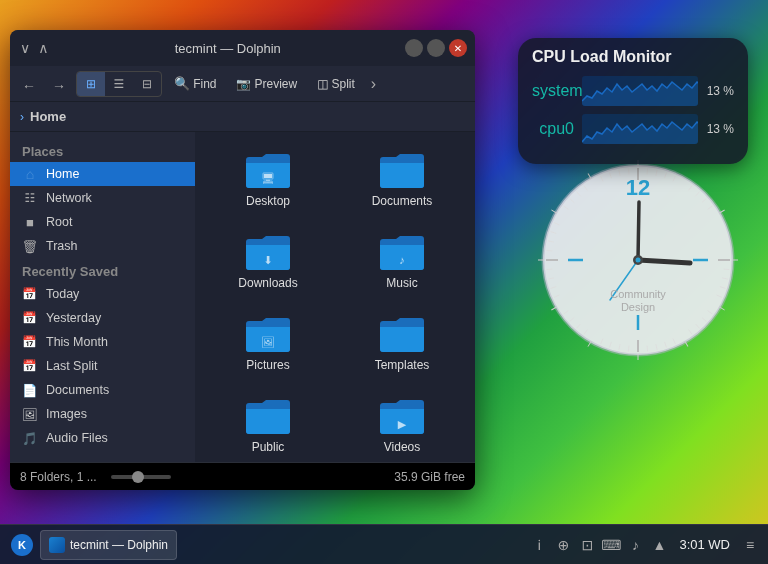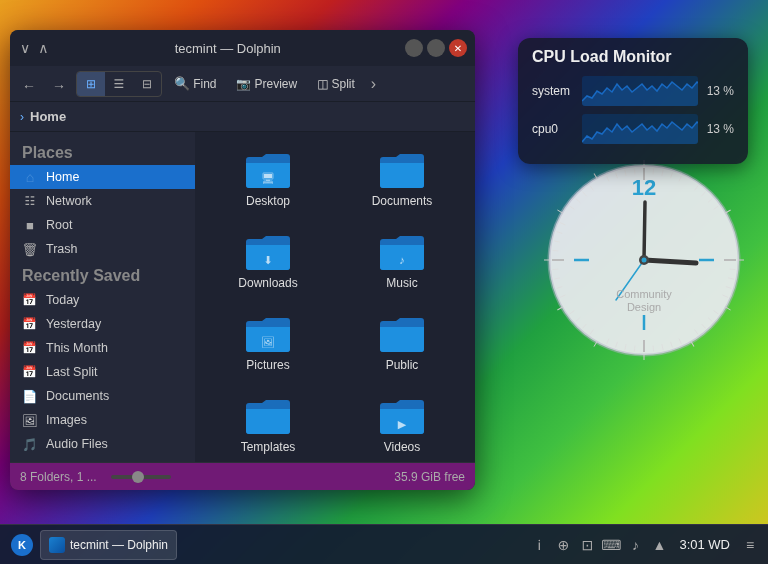--- a/index.html
+++ b/index.html
@@ -254,21 +254,21 @@
       overflow-y: auto;
       padding: 6px 0;
       position: relative;
     }
     #dolphin-sidebar::-webkit-scrollbar { width: 6px; }
     #dolphin-sidebar::-webkit-scrollbar-track { background: #1e2230; }
     #dolphin-sidebar::-webkit-scrollbar-thumb { background: #555; border-radius: 3px; }
 
     .sidebar-section-title {
       color: #888;
-      font-size: 16px;
+      font-size: 13px;
       padding: 6px 12px 3px;
       font-weight: 600;
       text-transform: none;
     }
     .sidebar-item {
       display: flex;
       align-items: center;
       gap: 8px;
       padding: 4px 12px;
       cursor: pointer;
@@ -349,21 +349,21 @@
       font-size: 12px;
     }
     .location-part {
       color: #ccc;
       font-size: 13px;
       font-weight: 600;
     }
 
     
     #dolphin-statusbar {
-      background: #701a75;
+      background: #000000;
       height: 28px;
       display: flex;
       align-items: center;
       padding: 0 10px;
       gap: 8px;
       flex-shrink: 0;
       border-top: 1px solid #2a2e38;
       font-size: 12px;
       color: #aaa;
     }
@@ -395,42 +395,43 @@
       font-size: 12px;
     }
 
     
     #cpu-monitor {
       position: absolute;
       top: 38px;
       right: 20px;
       width: 230px;
       background: rgba(20,25,40,0.88);
-      border-radius: 12px;
+      border-radius: 18px;
       padding: 10px 14px 12px;
       z-index: 60;
       box-shadow: 0 4px 20px rgba(0,0,0,0.5);
     }
     #cpu-title {
       color: #eee;
       font-size: 16px;
       font-weight: 600;
       margin-bottom: 10px;
     }
     .cpu-row {
       display: flex;
       align-items: center;
       gap: 8px;
       margin-bottom: 8px;
     }
     .cpu-label {
-      color: #e5e5e5;
-      font-size: 12px;
+      color: #14b8a6;
+      font-size: 16px;
       width: 42px;
       flex-shrink: 0;
+      text-align: right;
     }
     .cpu-graph {
       flex: 1;
       height: 30px;
       background: rgba(0,80,160,0.3);
       border-radius: 3px;
       overflow: hidden;
       position: relative;
     }
     .cpu-percent {
@@ -438,21 +439,21 @@
       font-size: 12px;
       width: 28px;
       text-align: right;
       flex-shrink: 0;
     }
 
     
     #clock-widget {
       position: absolute;
       top: 160px;
-      right: 4px;
+      right: 10px;
       width: 220px;
       height: 220px;
       z-index: 55;
     }
 
     
     #clock-svg {
       width: 200px;
       height: 200px;
     }
@@ -600,29 +601,29 @@
       <text x="24" y="32" text-anchor="middle" fill="rgba(255,255,255,0.7)" font-size="11">🖼</text>
     </svg></div>
           <span>Pictures</span>
         </div>
         <div class="file-item">
           <div class="folder-icon"><svg viewBox="0 0 48 40" width="48" height="40">
       <path d="M2,10 Q2,7 5,7 L18,7 L22,4 L43,4 Q46,4 46,7 L46,35 Q46,38 43,38 L5,38 Q2,38 2,35 Z" fill="#1a7ad4" opacity="0.85"></path>
       <path d="M2,13 L46,13 L46,35 Q46,38 43,38 L5,38 Q2,38 2,35 Z" fill="#1e90e0"></path>
 
     </svg></div>
-          <span>Public</span>
+          <span>Templates</span>
         </div>
         <div class="file-item">
           <div class="folder-icon"><svg viewBox="0 0 48 40" width="48" height="40">
       <path d="M2,10 Q2,7 5,7 L18,7 L22,4 L43,4 Q46,4 46,7 L46,35 Q46,38 43,38 L5,38 Q2,38 2,35 Z" fill="#1a7ad4" opacity="0.85"></path>
       <path d="M2,13 L46,13 L46,35 Q46,38 43,38 L5,38 Q2,38 2,35 Z" fill="#1e90e0"></path>
 
     </svg></div>
-          <span>Templates</span>
+          <span>Public</span>
         </div>
         <div class="file-item">
           <div class="folder-icon"><svg viewBox="0 0 48 40" width="48" height="40">
       <path d="M2,10 Q2,7 5,7 L18,7 L22,4 L43,4 Q46,4 46,7 L46,35 Q46,38 43,38 L5,38 Q2,38 2,35 Z" fill="#1a7ad4" opacity="0.85"></path>
       <path d="M2,13 L46,13 L46,35 Q46,38 43,38 L5,38 Q2,38 2,35 Z" fill="#1e90e0"></path>
       <text x="24" y="32" text-anchor="middle" fill="rgba(255,255,255,0.7)" font-size="11">▶</text>
     </svg></div>
           <span>Videos</span>
         </div>
       </div>

